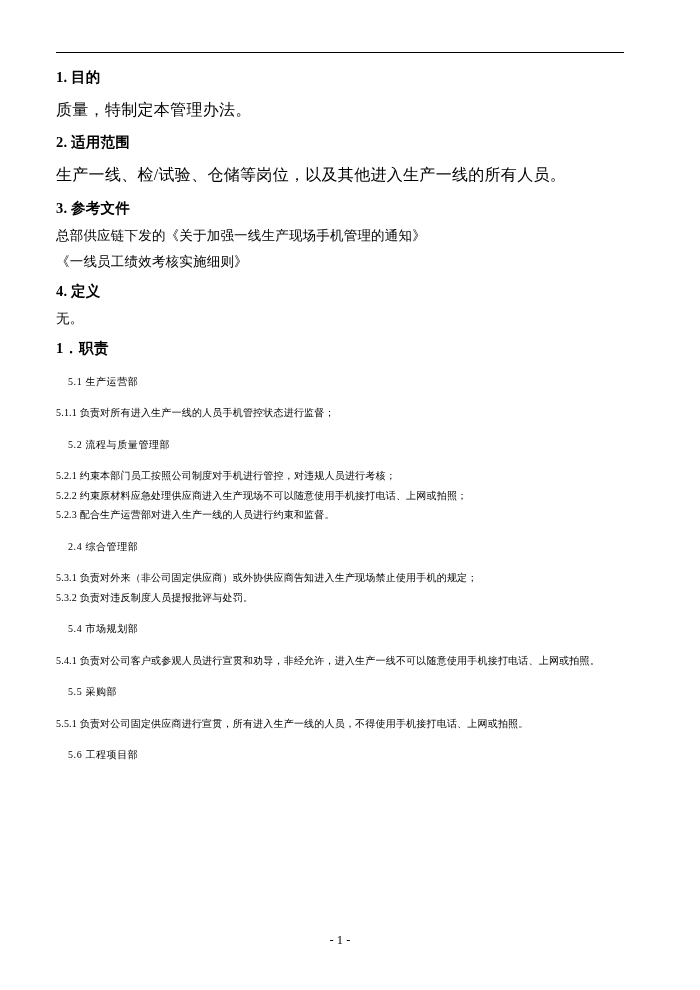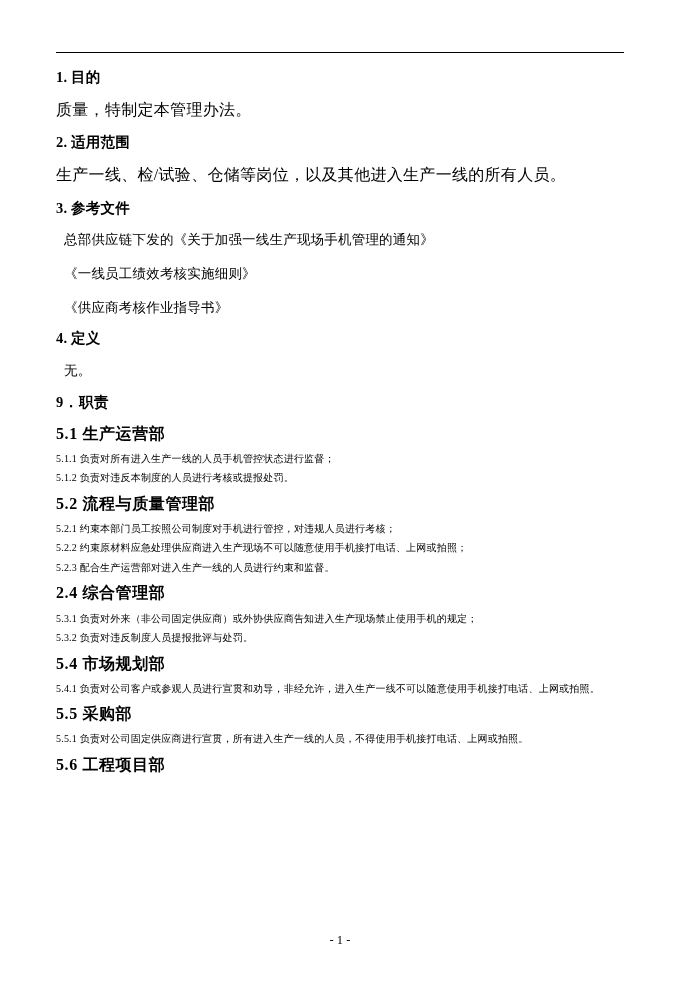--- a/index.html
+++ b/index.html
@@ -51,29 +51,28 @@
   .p-body {
     font-size: 10px;
     line-height: 1.95;
     margin: 0;
     text-align: justify;
     letter-spacing: 0.2px;
   }
   .p-ref {
     font-size: 13.5px;
     line-height: 1.9;
-    margin: 8px;
+    margin: 0;
     letter-spacing: 0.2px;
   }
   .sub-head {
-    font-size: 16px;
+    font-size: 10px;
     line-height: 1.95;
-    margin: 0;
+    margin: 12px;
     letter-spacing: 0.6px;
-    font-weight: bold;
   }
   .footer {
     position: absolute;
     left: 0;
     right: 0;
     bottom: 42px;
     text-align: center;
     font-size: 12.5px;
     color: #000;
     font-family: "Liberation Serif", "DejaVu Serif", serif;
@@ -94,33 +93,31 @@
 
   <div class="block">
     <div class="h-sec">2. 适用范围</div>
     <div class="p-large">生产一线、检/试验、仓储等岗位，以及其他进入生产一线的所有人员。</div>
   </div>
 
   <div class="block">
     <div class="h-sec">3. 参考文件</div>
     <div class="p-ref">总部供应链下发的《关于加强一线生产现场手机管理的通知》</div>
     <div class="p-ref">《一线员工绩效考核实施细则》</div>
-    <div class="p-ref">《供应商考核作业指导书》</div>
   </div>
 
   <div class="block">
     <div class="h-sec">4. 定义</div>
     <div class="p-ref">无。</div>
   </div>
 
   <div class="block">
-    <div class="h-sec wide">9．职责</div>
+    <div class="h-sec wide">1．职责</div>
     <div class="sub-head">5.1  生产运营部</div>
     <div class="p-body">5.1.1  负责对所有进入生产一线的人员手机管控状态进行监督；</div>
-    <div class="p-body">5.1.2  负责对违反本制度的人员进行考核或提报处罚。</div>
     <div class="sub-head">5.2  流程与质量管理部</div>
     <div class="p-body">5.2.1  约束本部门员工按照公司制度对手机进行管控，对违规人员进行考核；</div>
     <div class="p-body">5.2.2  约束原材料应急处理供应商进入生产现场不可以随意使用手机接打电话、上网或拍照；</div>
     <div class="p-body">5.2.3  配合生产运营部对进入生产一线的人员进行约束和监督。</div>
     <div class="sub-head">2.4  综合管理部</div>
     <div class="p-body">5.3.1  负责对外来（非公司固定供应商）或外协供应商告知进入生产现场禁止使用手机的规定；</div>
     <div class="p-body">5.3.2  负责对违反制度人员提报批评与处罚。</div>
     <div class="sub-head">5.4  市场规划部</div>
     <div class="p-body">5.4.1  负责对公司客户或参观人员进行宣贯和劝导，非经允许，进入生产一线不可以随意使用手机接打电话、上网或拍照。</div>
     <div class="sub-head">5.5  采购部</div>

